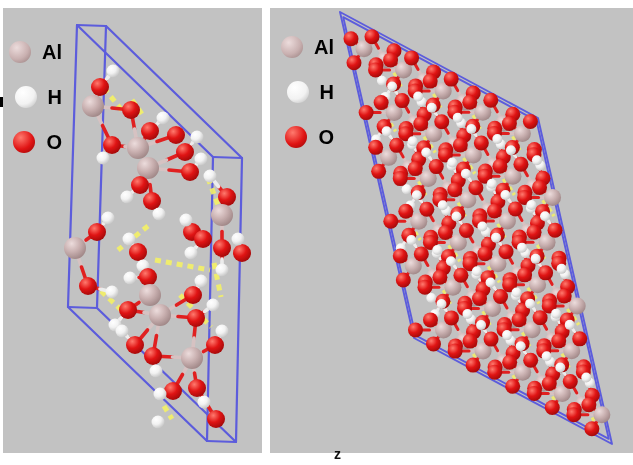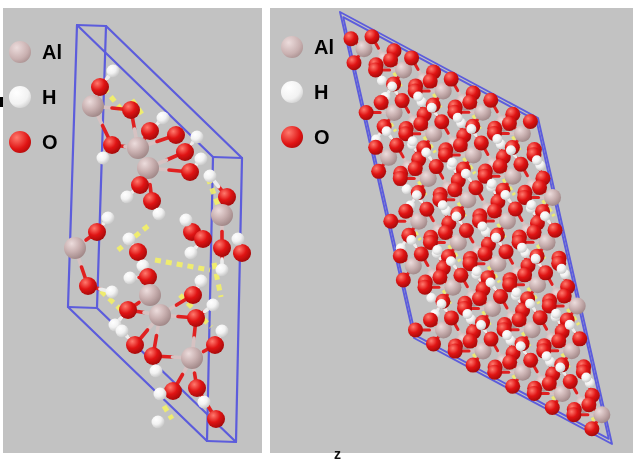--- a/index.html
+++ b/index.html
@@ -5,21 +5,21 @@
   html,body{margin:0;padding:0;background:#ffffff;}
   .page{position:relative;width:633px;height:465px;background:#ffffff;overflow:hidden;
         font-family:"Liberation Sans",sans-serif;}
   .panel{position:absolute;top:8px;height:445px;}
   .panel.left{left:3px;width:259px;}
   .panel.right{left:270px;width:363px;}
   .panel svg{position:absolute;left:0;top:0;}
   .legend{position:absolute;display:flex;flex-direction:column;gap:23px;z-index:5;}
   .legend.lg-left{left:6px;top:33px;}
   .legend.lg-right{left:11px;top:28px;}
-  .legend-item{display:flex;align-items:center;gap:11px;height:22px;}
+  .legend-item{display:flex;align-items:center;gap:11px;height:22px;justify-content:flex-end;}
   .sphere{width:22px;height:22px;border-radius:50%;flex:0 0 22px;}
   .legend-label{font-size:20px;font-weight:700;color:#000;line-height:22px;}
   .ztag{position:absolute;left:334px;top:446px;font-size:14px;font-weight:700;color:#111;z-index:6;}
   .edge-tick{position:absolute;left:0;top:97px;width:3px;height:10px;background:#000;}
 </style>
 </head>
 <body>
 
 <div class="page">
 

